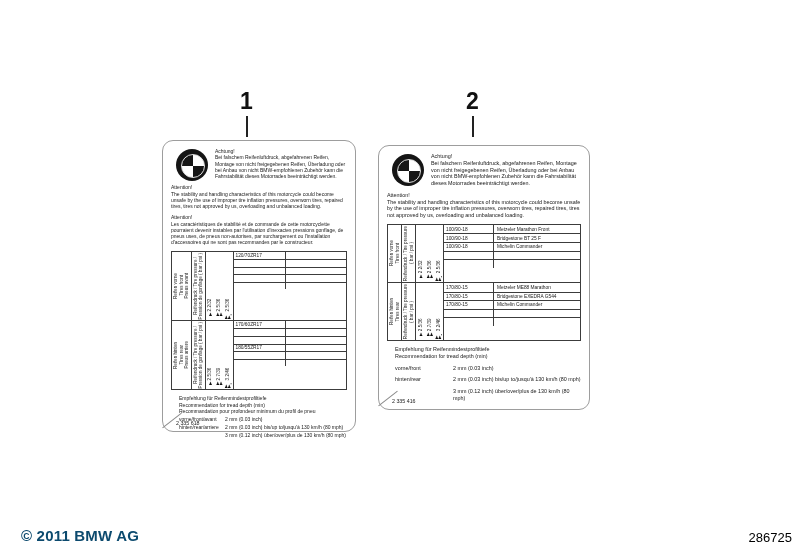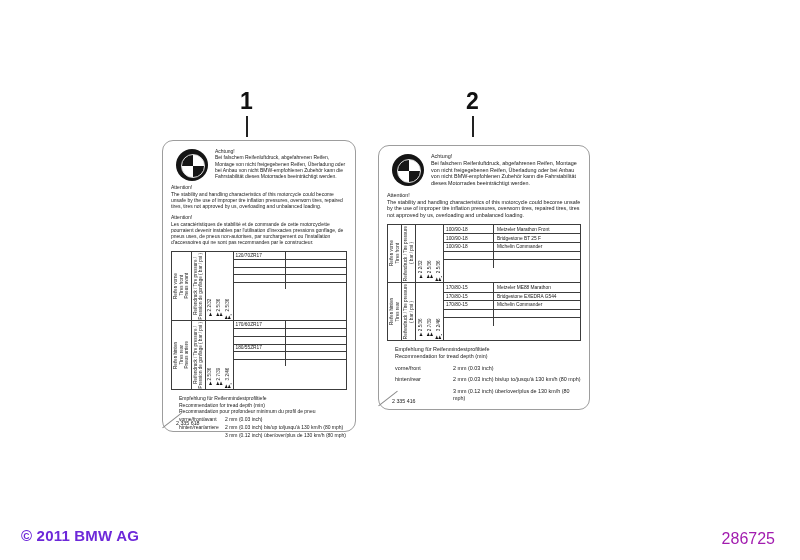--- a/index.html
+++ b/index.html
@@ -58,22 +58,22 @@
   .trrow{display:flex;font-size:5px;line-height:1.3;margin-top:1.5px;}
   .trlab{width:46px;flex-shrink:0;}
   .trval{flex:1;}
   #label2 .tread .tline{font-size:5.4px;}
   #label2 .trrow{font-size:5.4px;margin-top:4.5px;}
   #label2 .trlab{width:58px;}
   
   .pn{position:absolute;left:13px;bottom:5px;font-size:5.3px;}
   .cut{position:absolute;left:-3px;bottom:10px;width:24px;height:0;border-top:1px solid #8a8a8a;transform:rotate(-38deg);}
   
-  #copyright{position:absolute;left:21px;top:527px;font-size:15px;font-weight:600;letter-spacing:0.2px;color:#6d28d9;}
-  #docnum{position:absolute;right:25px;top:530px;font-size:16px;color:#a21caf;}
+  #copyright{position:absolute;left:21px;top:527px;font-size:15px;font-weight:600;letter-spacing:0.2px;color:#0c4a6e;}
+  #docnum{position:absolute;right:8px;top:530px;font-size:13px;color:#000000;}
 </style>
 </head>
 <body>
 
 <div class="callout" style="left:240px;top:88px">1</div>
 <div class="callout-line" style="left:246px;top:116px"></div>
 <div class="callout" style="left:466px;top:88px">2</div>
 <div class="callout-line" style="left:472px;top:116px"></div>
 
 <div class="sticker" id="label1">

